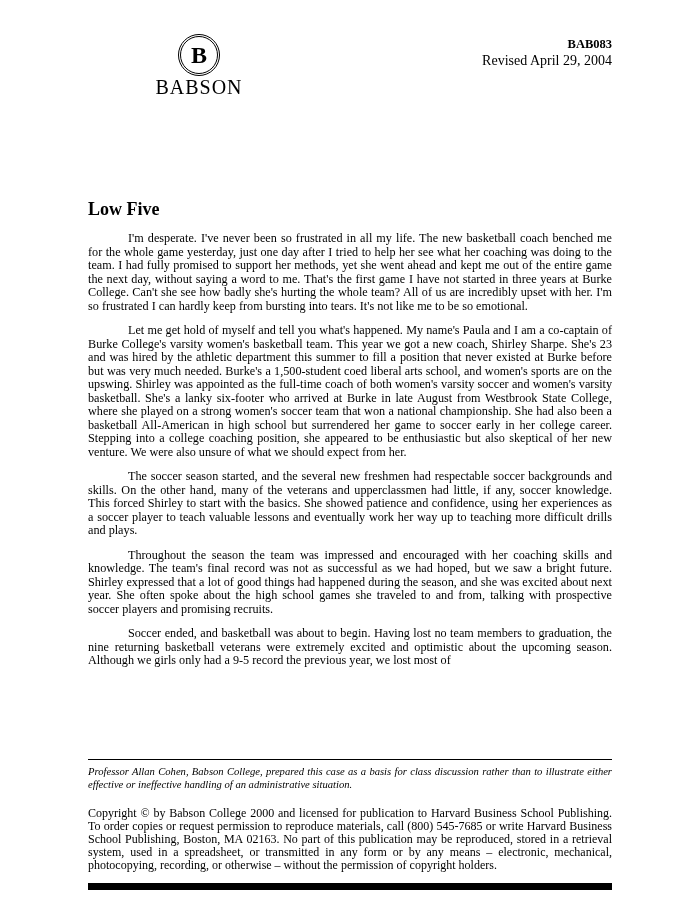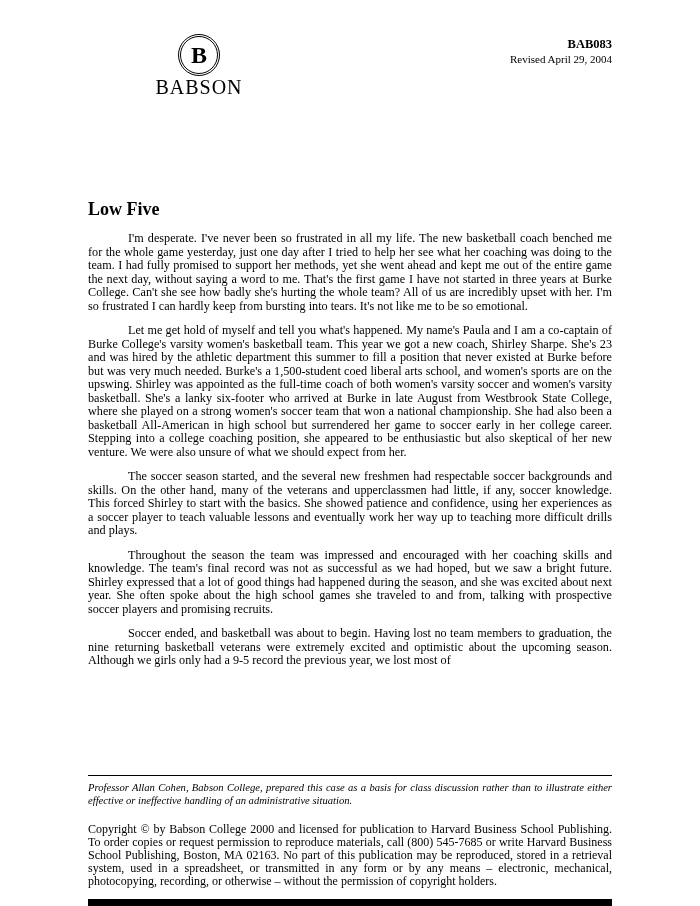--- a/index.html
+++ b/index.html
@@ -29,21 +29,21 @@
     top: 2px;
     right: 0;
     text-align: right;
     line-height: 1.3;
   }
   .doc-id {
     font-weight: bold;
     font-size: 12.5px;
   }
   .doc-revised {
-    font-size: 11px;
+    font-size: 14px;
   }
   .logo {
     position: absolute;
     left: 56px;
     top: 0;
     width: 110px;
     text-align: center;
   }
   .logo-emblem {
     width: 42px;
@@ -88,21 +88,21 @@
   .body-text p {
     margin: 0 0 11px 0;
     text-indent: 40px;
   }
 
   
   .footer {
     position: absolute;
     left: 88px;
     right: 88px;
-    bottom: 0;
+    bottom: 16px;
   }
   .footnote-divider {
     border: none;
     border-top: 1px solid #000;
     margin: 0 0 5px 0;
   }
   .footnote {
     font-style: italic;
     font-size: 10.6px;
     line-height: 13px;

